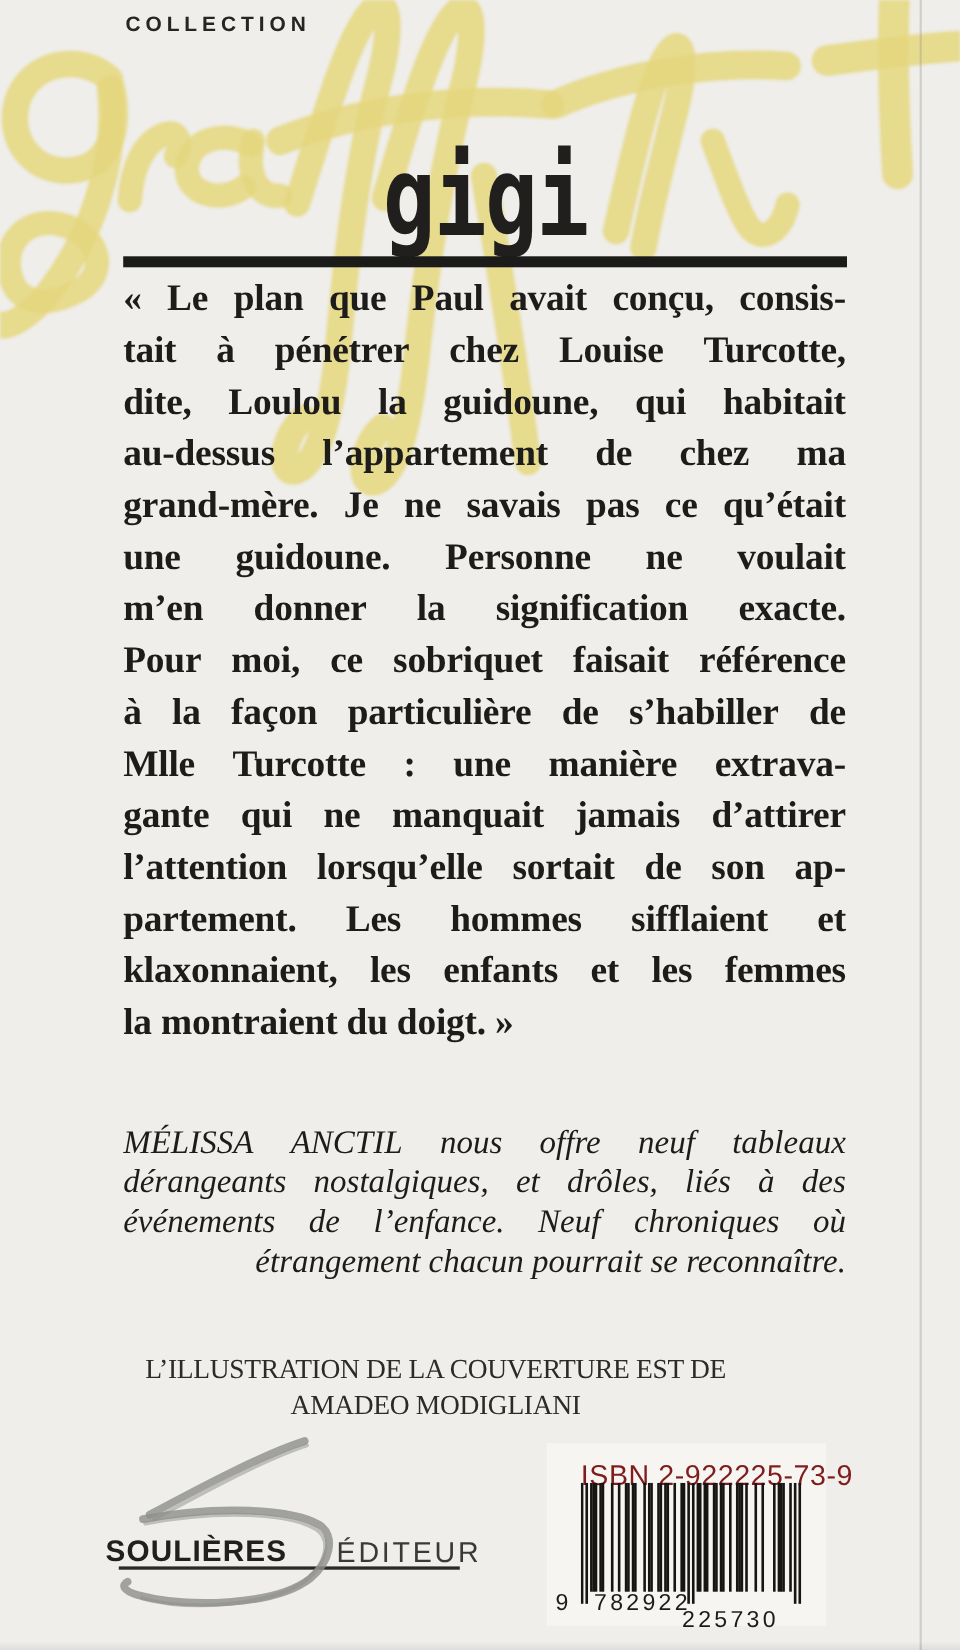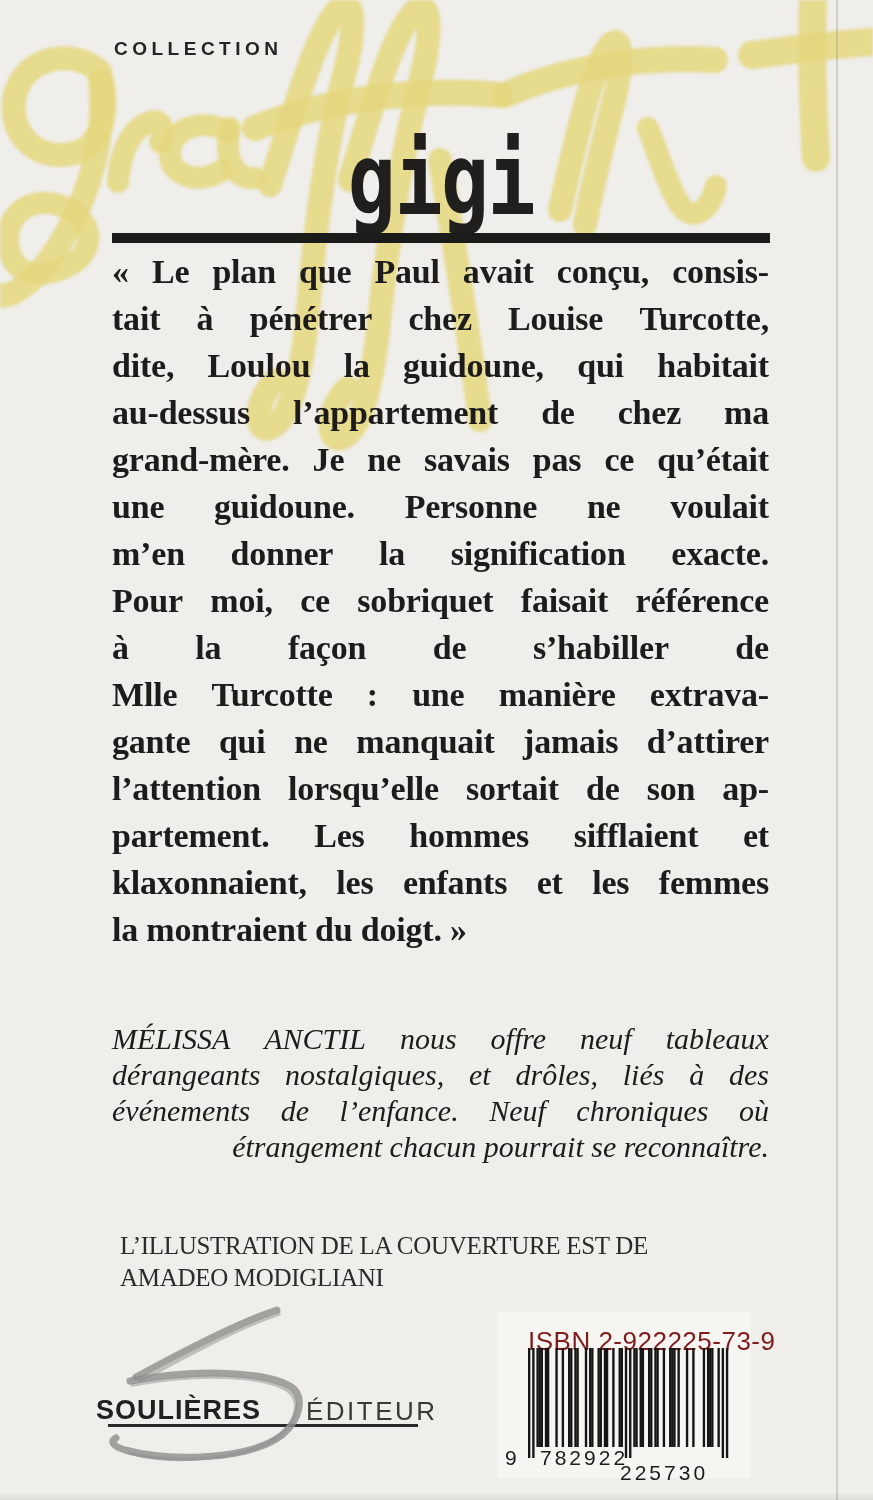--- a/index.html
+++ b/index.html
@@ -13,36 +13,36 @@
 
   
   .graffiti{position:absolute;left:0;top:0;z-index:1;filter:blur(1.6px);}
   .graffiti path{fill:none;stroke:var(--yellow,#e5d77e);stroke-linecap:round;stroke-linejoin:round;opacity:.85;}
 
   .content{position:absolute;left:0;top:0;width:873px;height:1500px;z-index:2;}
 
   .collection{
     position:absolute;left:114px;top:12px;
     font-family:"Liberation Sans",sans-serif;font-size:19px;font-weight:600;
-    letter-spacing:4.5px;color:#262523;margin-top:26px;
+    letter-spacing:4.5px;color:#262523;
   }
   .title{
     position:absolute;left:112px;top:122px;width:658px;text-align:center;
     font-family:"DejaVu Sans Mono",monospace;font-weight:700;font-size:100px;line-height:116px;
     transform:scaleX(.8);transform-origin:50% 50%;color:#201f1d;letter-spacing:-2px;
   }
   .rule{position:absolute;left:112px;top:233px;width:658px;height:10px;background:var(--rule,#1b1b19);}
 
   .quote{position:absolute;left:112px;top:253px;width:657px;}
   .quote .tline{height:47px;font-weight:700;font-size:34px;letter-spacing:-.2px;white-space:nowrap;overflow:visible;}
   .blurb{position:absolute;left:112px;top:1022px;width:657px;}
   .blurb .tline{height:36px;font-style:italic;font-size:30px;white-space:nowrap;text-align:right;}
   .tline.just{display:flex;justify-content:space-between;}
 
-  .credit{position:absolute;left:120px;top:1232px;width:600px;}
+  .credit{position:absolute;left:96px;top:1232px;width:600px;text-align:center;}
   .credit .cline{height:32px;font-size:25px;letter-spacing:-.3px;color:#2c2b29;}
 
   
   .publisher-name{
     position:absolute;left:96px;top:1395px;
     font-family:"Liberation Sans",sans-serif;font-weight:700;font-size:27px;
     letter-spacing:1px;color:#21201e;
   }
   .publisher-type{
     position:absolute;left:306px;top:1396px;
@@ -176,20 +176,21 @@
           <span>moi,</span>
           <span>ce</span>
           <span>sobriquet</span>
           <span>faisait</span>
           <span>référence</span>
         </div>
         <div class="tline just">
           <span>à</span>
           <span>la</span>
           <span>façon</span>
+          <span>particulière</span>
           <span>de</span>
           <span>s’habiller</span>
           <span>de</span>
         </div>
         <div class="tline just">
           <span>Mlle</span>
           <span>Turcotte</span>
           <span>:</span>
           <span>une</span>
           <span>manière</span>

